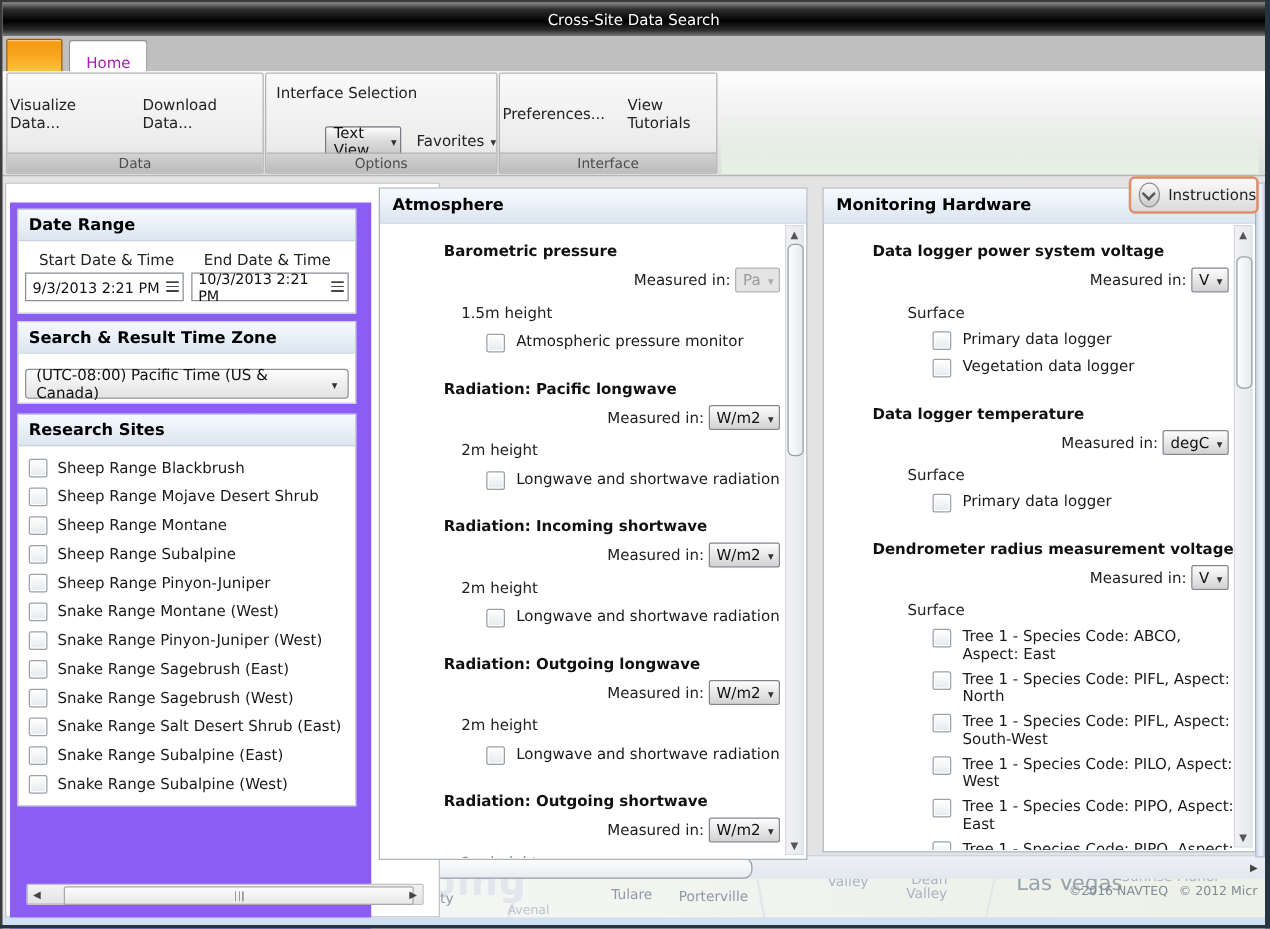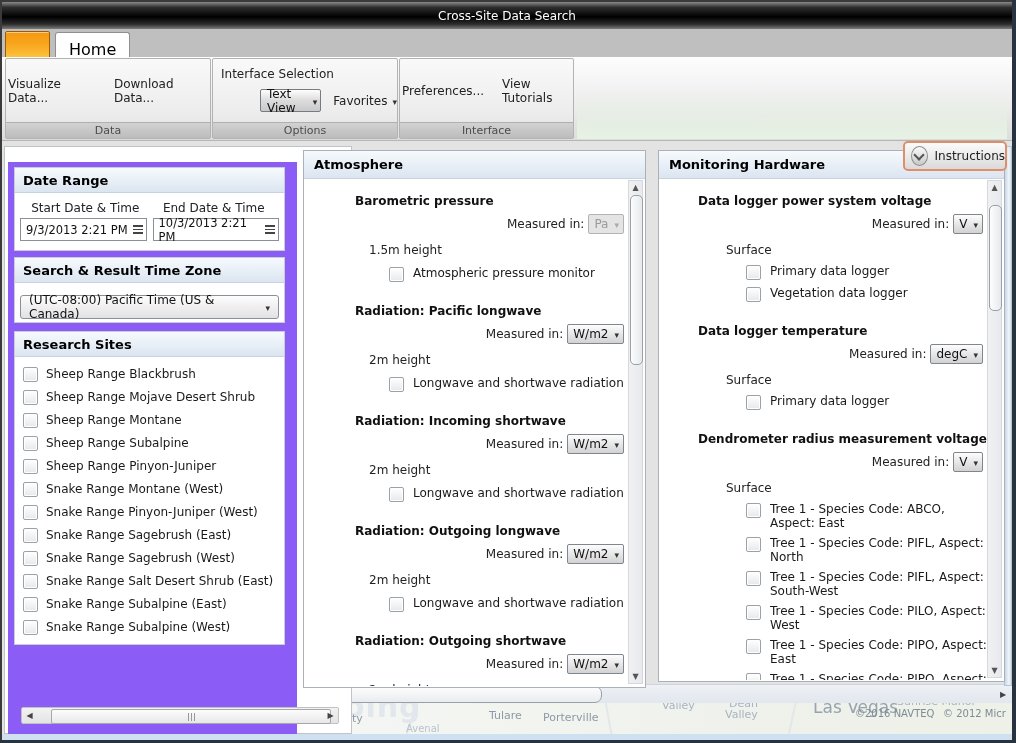--- a/index.html
+++ b/index.html
@@ -14,37 +14,37 @@
   .bottom-band{position:absolute;left:2px;top:734px;width:1010px;height:6px;background:#cfe0f0;z-index:9;}
   
   .titlebar{position:absolute;left:2px;top:2px;width:1010px;height:27px;z-index:5;
     background:linear-gradient(#8a8a8a 0%,#2e2e2e 20%,#000 55%,#2c2c2c 82%,#7c7c7c 100%);
     display:flex;align-items:center;justify-content:center;color:#fff;font-size:12px;}
   
   .tabstrip{position:absolute;left:2px;top:29px;width:1010px;height:28px;background:#bfbfbf;z-index:5;}
   .app-button{position:absolute;left:3px;top:2px;width:43px;height:26px;border:1px solid #a05c05;border-radius:2px;
     background:linear-gradient(#f5990f,#f7a51c 45%,#fdc53f);box-shadow:inset 0 1px 0 rgba(255,255,255,.5);}
   .tab{position:absolute;left:53px;top:3px;height:25px;padding:4px 13px;background:#fff;border:1px solid #8f8f8f;border-bottom:none;
-    border-radius:3px 3px 0 0;display:flex;align-items:center;font-size:16px;color:#000000;}
+    border-radius:3px 3px 0 0;display:flex;align-items:center;font-size:12px;color:#a21caf;}
   
   .ribbon{position:absolute;left:2px;top:57px;width:1010px;height:83px;z-index:5;
     background:linear-gradient(#fdfdfd,#ececec 60%,#dcdedb);border-bottom:1px solid #b5b5b5;}
   .ribbon-green{position:absolute;left:575px;top:30px;width:430px;height:52px;
     background:linear-gradient(180deg,rgba(231,242,228,0),#e7f2e4);}
   .rgroup{position:absolute;top:1px;height:79px;border:1px solid #b3b3b3;border-radius:2px;
     background:linear-gradient(#f9f9f9,#ececec 70%,#e0e0e0);}
   .rgroup .body{position:absolute;left:0;top:0;right:0;bottom:15px;display:flex;align-items:center;justify-content:center;gap:14px;}
   .rgroup .footer{position:absolute;left:0;bottom:0;right:0;height:15px;background:linear-gradient(#d2d2d2,#bcbcbc);
     border-top:1px solid #b0b0b0;display:flex;align-items:center;justify-content:center;font-size:11px;color:#4c4c4c;}
   .rbtn{color:#222;font-size:12px;padding:4px 2px;cursor:default;}
   .g-data{left:3px;width:204px;}
   .g-options{left:210px;width:184px;}
   .g-interface{left:397px;width:173px;}
   .opt-body{display:block !important;padding:8px 0 0 8px;}
-  .opt-label{font-size:12px;color:#222;margin-bottom:8px;}
+  .opt-label{font-size:12px;color:#222;margin-bottom:20px;}
   .opt-row{display:flex;align-items:center;gap:12px;padding-left:39px;}
   .combo{display:inline-flex;align-items:center;justify-content:space-between;width:100px;height:21px;padding:0 3px 0 6px;
     border:1px solid #767c83;border-radius:2px;background:linear-gradient(#fefefe,#dcdcdc 50%,#c9c9c9);font-size:12px;color:#111;}
   .arr-down::before{content:"▾";font-size:9px;color:#333;}
   .fav{display:inline-flex;align-items:center;gap:5px;font-size:12px;color:#222;}
   
   .instructions{position:absolute;left:903px;top:141px;width:104px;height:30px;z-index:7;
     border:2px solid #de8f69;border-radius:5px;background:linear-gradient(#fbfbfb,#dadada);
     display:flex;align-items:center;gap:7px;padding-left:6px;box-sizing:border-box;}
   .inst-circle{width:18px;height:18px;border-radius:50%;border:1px solid #8f8f8f;

